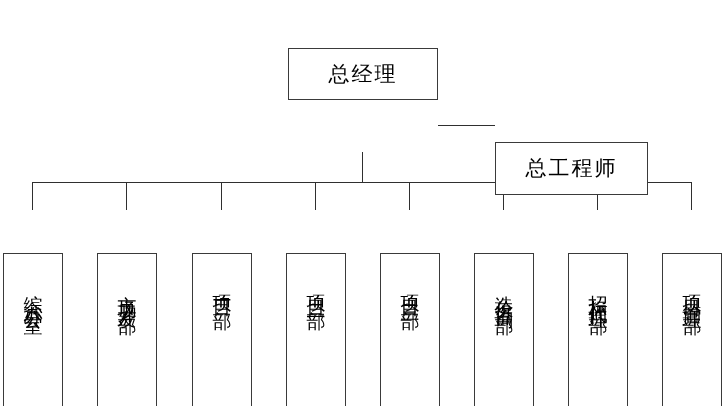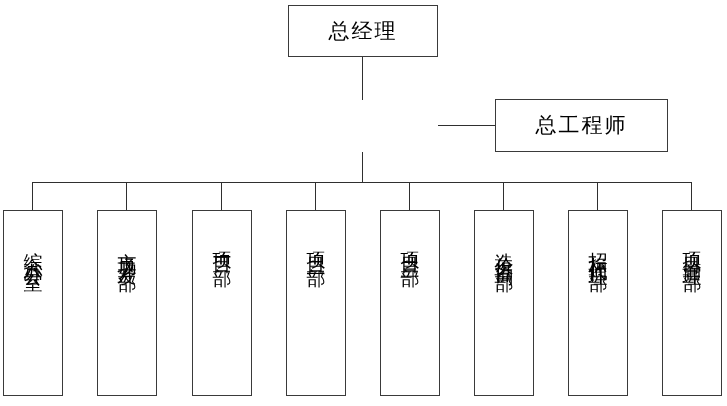--- a/index.html
+++ b/index.html
@@ -20,20 +20,21 @@
   .node {
     position: absolute;
     box-sizing: border-box;
     border: 1px solid #3a3a3a;
     background: #ffffff;
     display: flex;
     align-items: center;
     justify-content: center;
     color: #000000;
     z-index: 2;
+    margin-top: 43px;
   }
   .node-label {
     display: block;
     text-align: center;
     line-height: 1.18;
     letter-spacing: 0.5px;
   }
   
   .node.horiz .node-label {
     font-size: 21px;
@@ -81,21 +82,21 @@
   <div class="connector v" style="left:409px; top:182px; height:28px;"></div>
   <div class="connector v" style="left:503px; top:182px; height:28px;"></div>
   <div class="connector v" style="left:597px; top:182px; height:28px;"></div>
   <div class="connector v" style="left:691px; top:182px; height:28px;"></div>
 
   <div class="node horiz" style="left:288px; top:5px; width:150px; height:52px;">
     <span class="node-label">总经理</span>
   </div>
 
 
-  <div class="node horiz" style="left:495px; top:99px; width:173px; height:53px;">
+  <div class="node horiz" style="left:495px; top:99px; width:153px; height:53px;">
     <span class="node-label">总工程师</span>
   </div>
 
   <div class="node vert" style="left:3px; top:210px; width:60px; height:186px;">
     <span class="node-label">综合办公室</span>
   </div>
 
   <div class="node vert" style="left:97px; top:210px; width:60px; height:186px;">
     <span class="node-label">市场开发部</span>
   </div>

